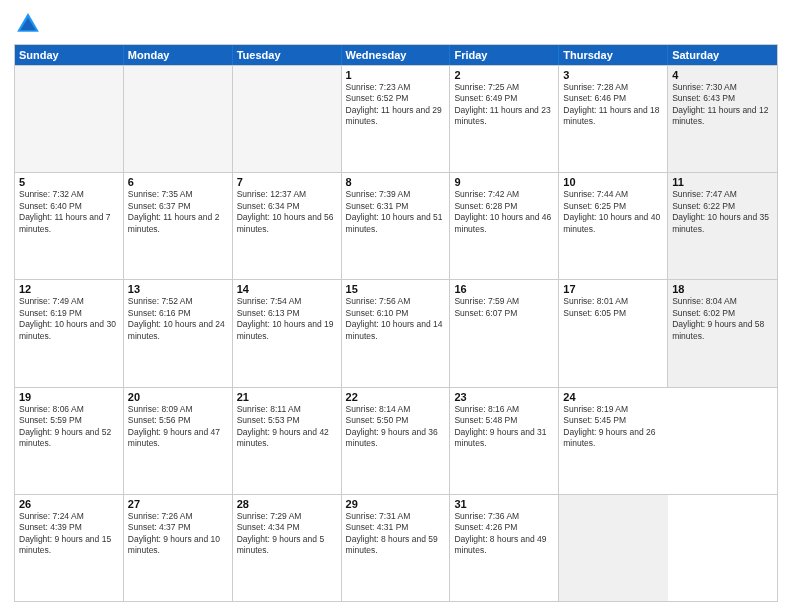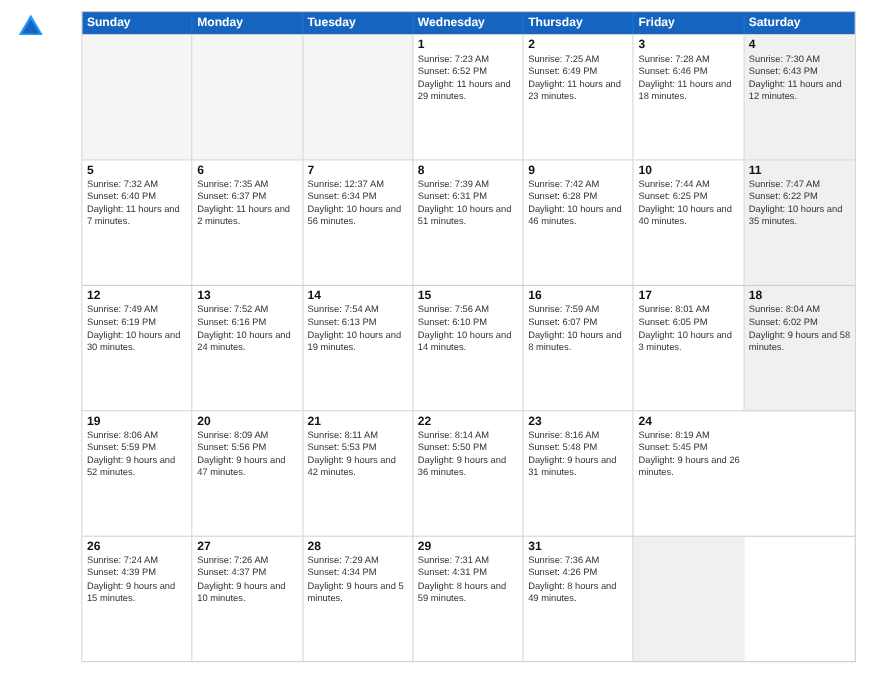--- a/index.html
+++ b/index.html
@@ -8,22 +8,21 @@
       background: #fff;
       width: 792px;
       height: 612px;
       overflow: hidden;
     }
     .page {
       width: 792px;
       height: 612px;
       padding: 10px 14px 10px 14px;
       display: flex;
-      flex-direction: row;
-      gap: 28px;
+      flex-direction: column;
     }
     .header {
       display: flex;
       justify-content: space-between;
       align-items: flex-start;
       margin-bottom: 6px;
     }
     .logo {
       display: flex;
       align-items: center;
@@ -129,22 +128,22 @@
       <div class="location"></div>
     </div>
   </div>
 
   <div class="calendar">
     <div class="cal-header-row">
     <div class="cal-header-cell">Sunday</div>
         <div class="cal-header-cell">Monday</div>
         <div class="cal-header-cell">Tuesday</div>
         <div class="cal-header-cell">Wednesday</div>
+        <div class="cal-header-cell">Friday</div>
         <div class="cal-header-cell">Thursday</div>
-        <div class="cal-header-cell">Friday</div>
         <div class="cal-header-cell">Saturday</div>
       </div>
     <div class="cal-body">
     <div class="cal-row">
           <div class="cal-cell empty"></div>
           <div class="cal-cell empty"></div>
           <div class="cal-cell empty"></div>
           <div class="cal-cell">
             <div class="day-num">1</div>
             <div class="cell-line">Sunrise: 7:23 AM</div>
@@ -236,27 +235,25 @@
           <div class="cal-cell">
             <div class="day-num">15</div>
             <div class="cell-line">Sunrise: 7:56 AM</div>
             <div class="cell-line">Sunset: 6:10 PM</div>
             <div class="cell-line">Daylight: 10 hours and 14 minutes.</div>
           </div>
           <div class="cal-cell">
             <div class="day-num">16</div>
             <div class="cell-line">Sunrise: 7:59 AM</div>
             <div class="cell-line">Sunset: 6:07 PM</div>
-            <div class="cell-line">Daylight: 10 hours and 8 minutes.</div>
           </div>
           <div class="cal-cell">
             <div class="day-num">17</div>
             <div class="cell-line">Sunrise: 8:01 AM</div>
             <div class="cell-line">Sunset: 6:05 PM</div>
-            <div class="cell-line">Daylight: 10 hours and 3 minutes.</div>
           </div>
           <div class="cal-cell shaded">
             <div class="day-num">18</div>
             <div class="cell-line">Sunrise: 8:04 AM</div>
             <div class="cell-line">Sunset: 6:02 PM</div>
             <div class="cell-line">Daylight: 9 hours and 58 minutes.</div>
           </div>
         </div>
         <div class="cal-row">
           <div class="cal-cell">

